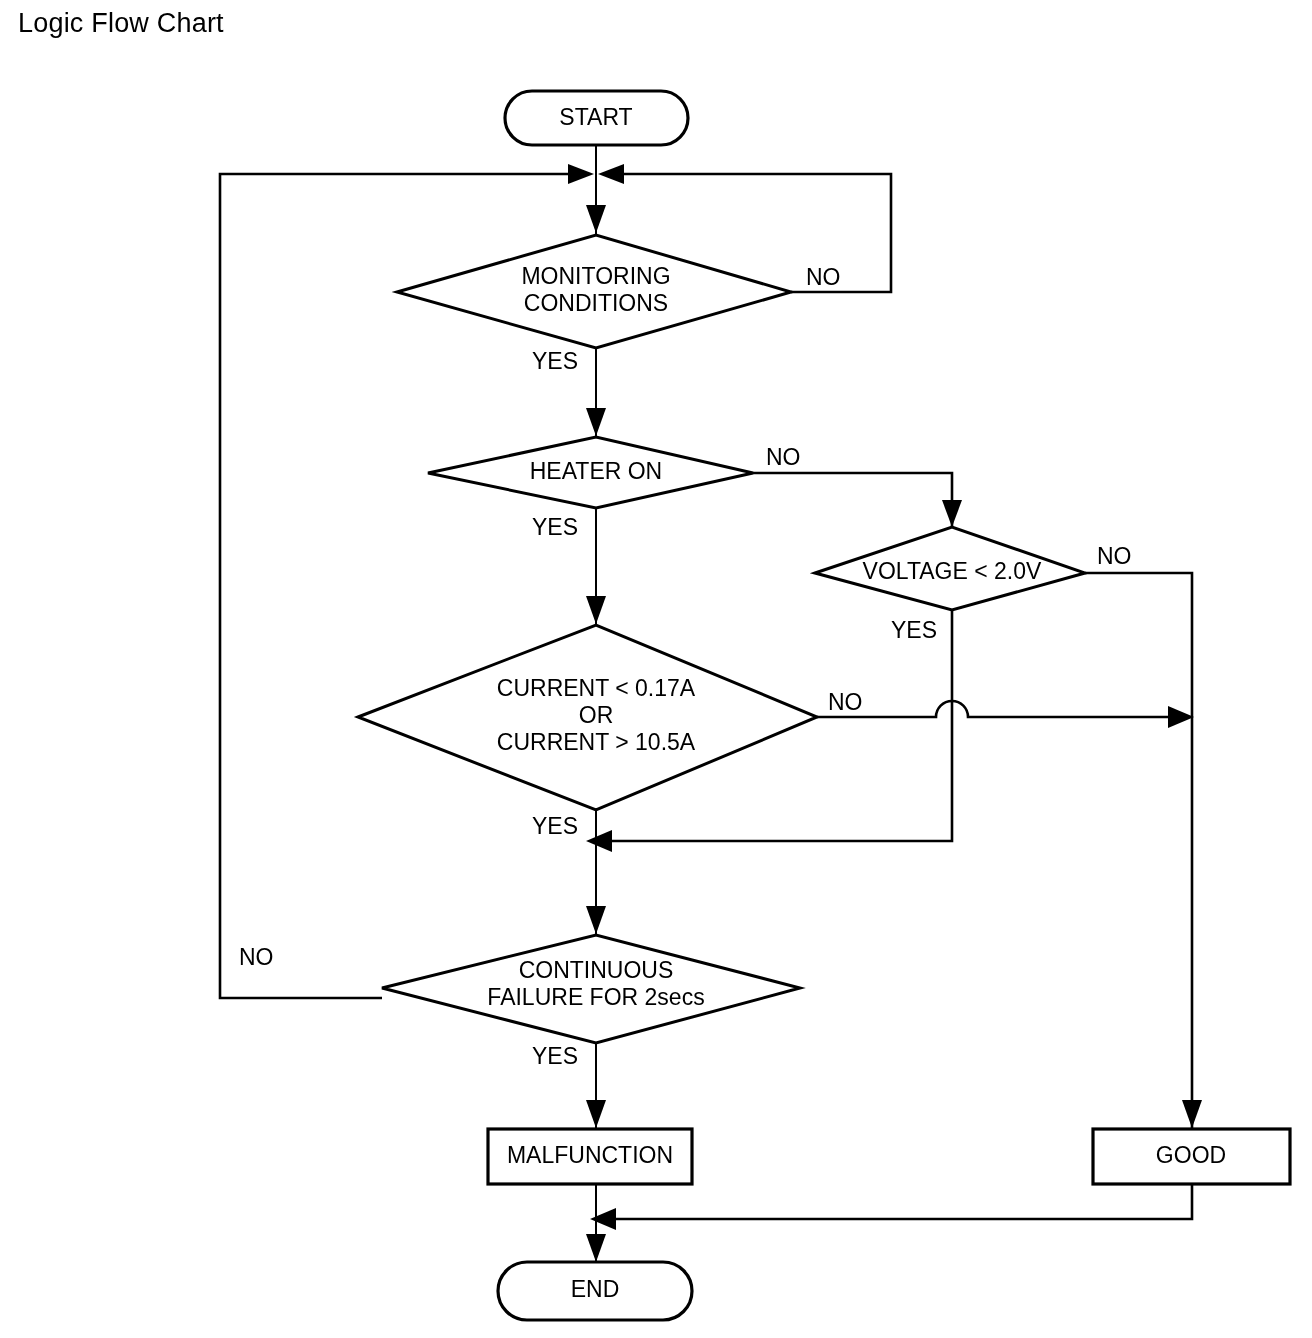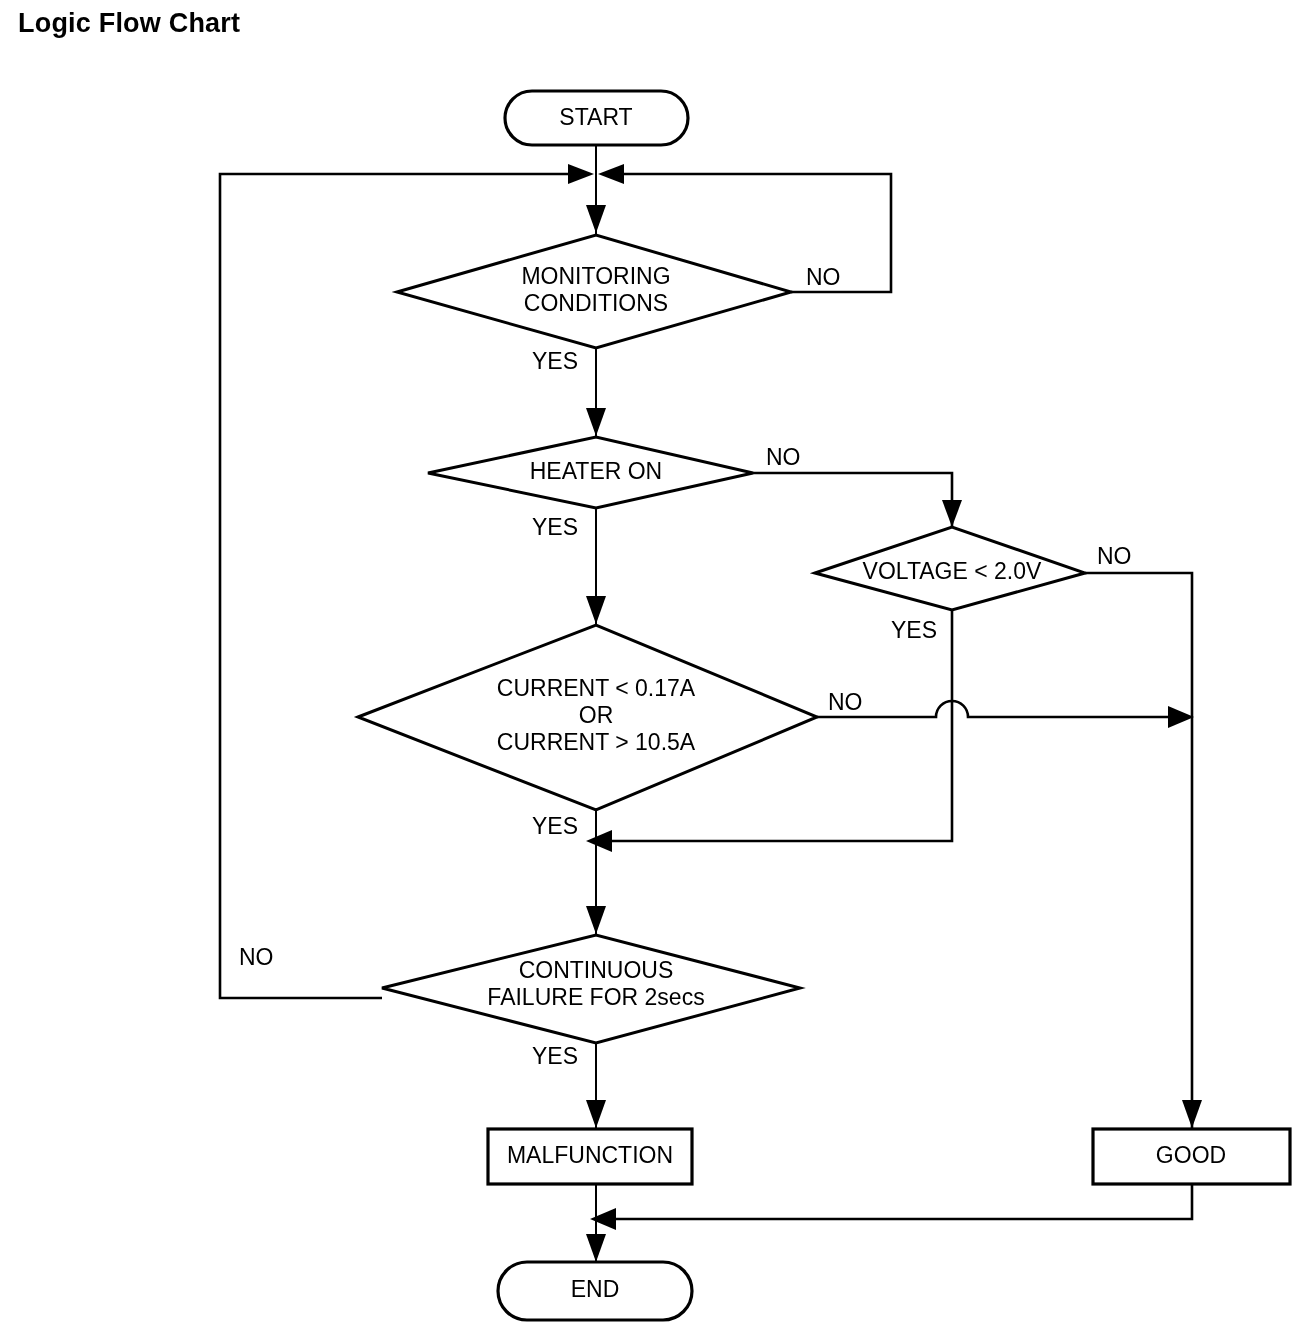--- a/index.html
+++ b/index.html
@@ -13,21 +13,21 @@
     font-family: "Liberation Sans", sans-serif;
     color: #000000;
     overflow: hidden;
     position: relative;
   }
   #page-title {
     position: absolute;
     left: 18px;
     top: 8px;
     font-size: 27px;
-    font-weight: bold;
+    font-weight: normal;
     letter-spacing: 0.2px;
     white-space: nowrap;
   }
   #flow-canvas {
     position: absolute;
     left: 0;
     top: 0;
     width: 1312px;
     height: 1338px;
   }

